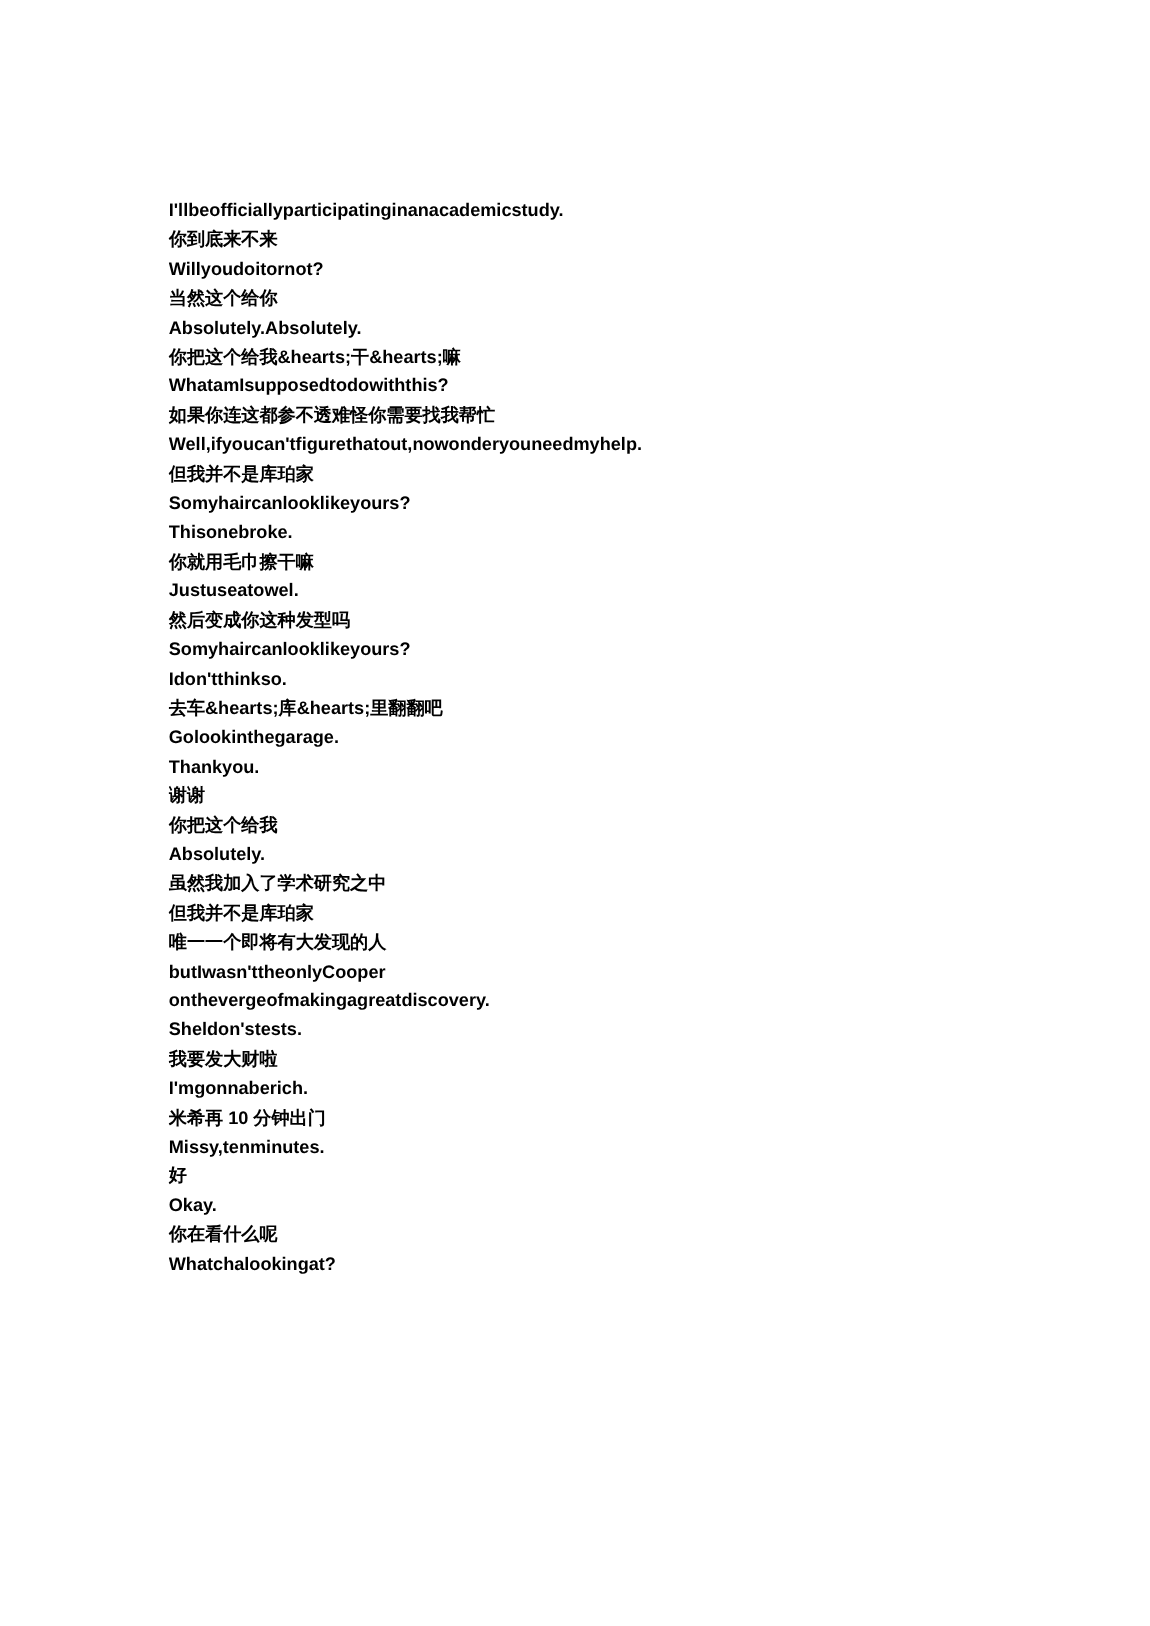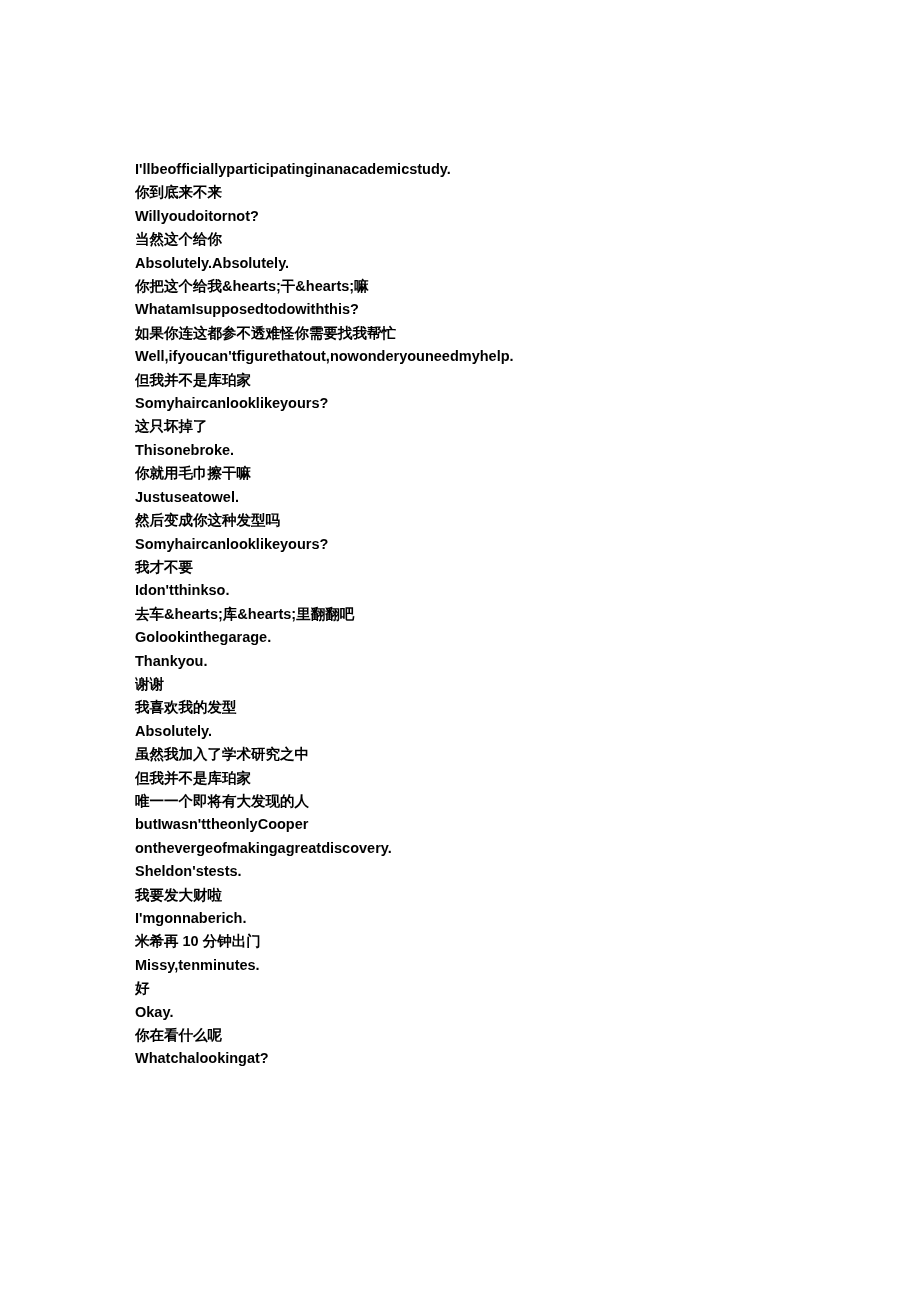--- a/index.html
+++ b/index.html
@@ -32,33 +32,31 @@
     <span class="line">你到底来不来</span>
     <span class="line">Willyoudoitornot?</span>
     <span class="line">当然这个给你</span>
     <span class="line">Absolutely.Absolutely.</span>
     <span class="line">你把这个给我&amp;hearts;干&amp;hearts;嘛</span>
     <span class="line">WhatamIsupposedtodowiththis?</span>
     <span class="line">如果你连这都参不透难怪你需要找我帮忙</span>
     <span class="line">Well,ifyoucan'tfigurethatout,nowonderyouneedmyhelp.</span>
     <span class="line">但我并不是库珀家</span>
     <span class="line">Somyhaircanlooklikeyours?</span>
-    <span class="line">这只坏掉了</span>
     <span class="line">Thisonebroke.</span>
     <span class="line">你就用毛巾擦干嘛</span>
     <span class="line">Justuseatowel.</span>
     <span class="line">然后变成你这种发型吗</span>
     <span class="line">Somyhaircanlooklikeyours?</span>
-    <span class="line">我才不要</span>
     <span class="line">Idon'tthinkso.</span>
     <span class="line">去车&amp;hearts;库&amp;hearts;里翻翻吧</span>
     <span class="line">Golookinthegarage.</span>
     <span class="line">Thankyou.</span>
     <span class="line">谢谢</span>
-    <span class="line">我喜欢我的发型</span>
+    <span class="line">你把这个给我</span>
     <span class="line">Absolutely.</span>
     <span class="line">虽然我加入了学术研究之中</span>
     <span class="line">但我并不是库珀家</span>
     <span class="line">唯一一个即将有大发现的人</span>
     <span class="line">butIwasn'ttheonlyCooper</span>
     <span class="line">onthevergeofmakingagreatdiscovery.</span>
     <span class="line">Sheldon'stests.</span>
     <span class="line">我要发大财啦</span>
     <span class="line">I'mgonnaberich.</span>
     <span class="line">米希再 10 分钟出门</span>

